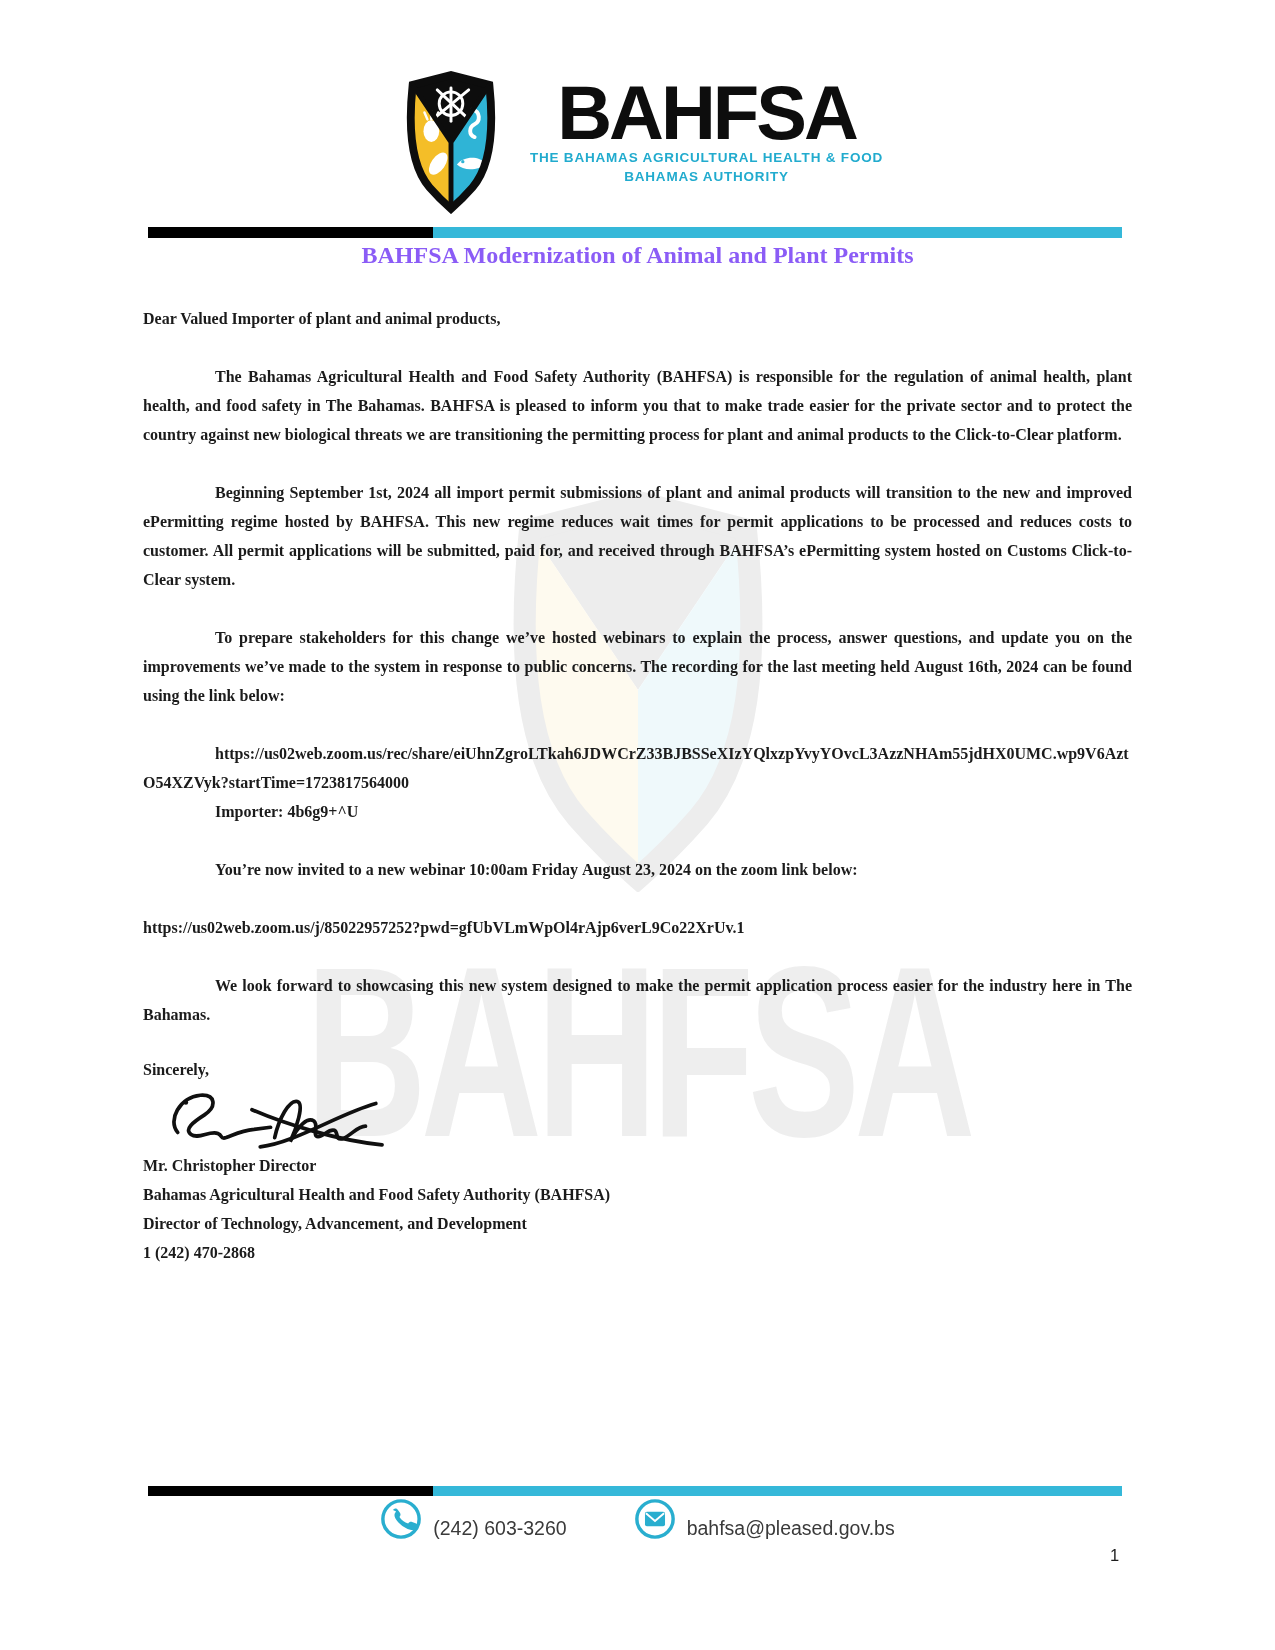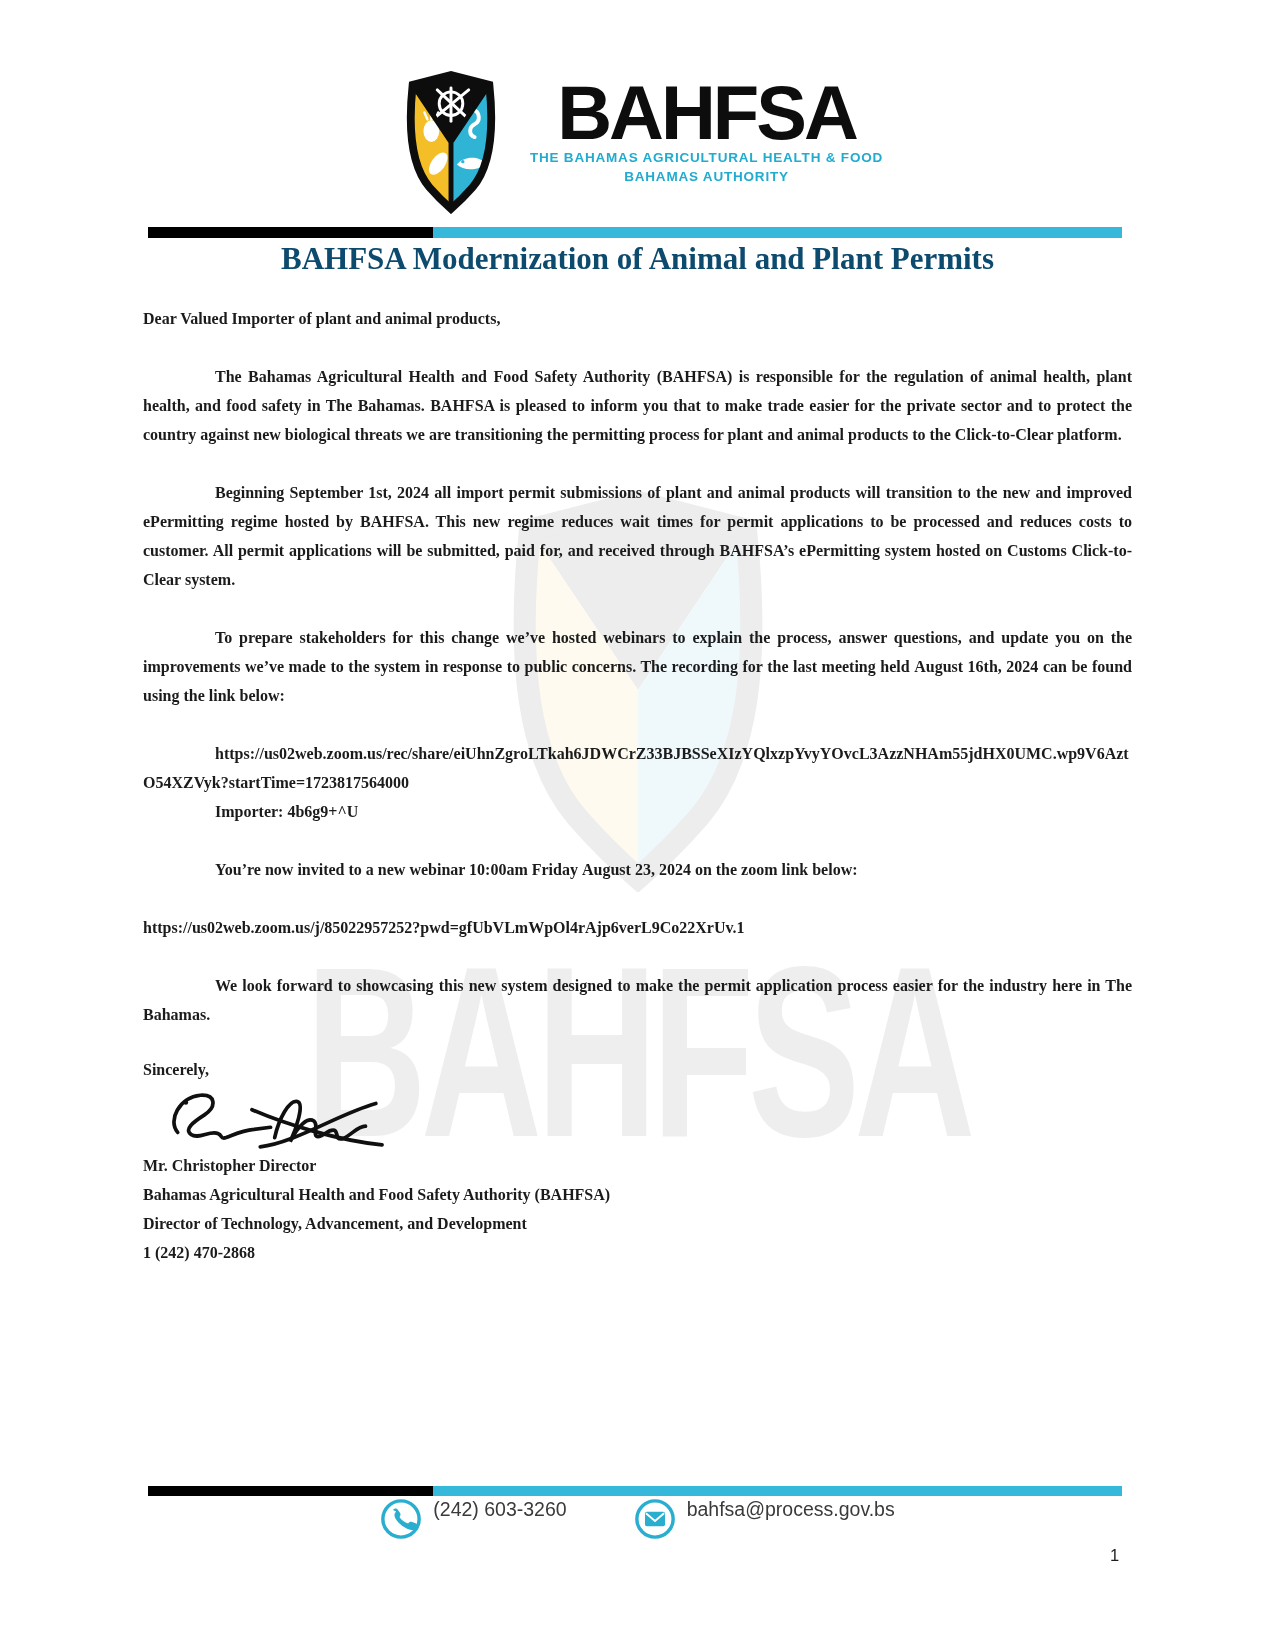--- a/index.html
+++ b/index.html
@@ -37,21 +37,21 @@
   }
   
   .rule { position:absolute; left:148px; width:974px; height:11px; display:flex; }
   .rule-top { top:227px; }
   .rule-bottom { top:1486px; height:10px; }
   .rule .seg-black { width:285px; background:#000; }
   .rule .seg-cyan  { flex:1; background:#35b8d9; }
   
   .title {
     position:absolute; top:240px; left:143px; width:989px;
-    text-align:center; font-size:31px; font-weight:bold; color:#0c4a6e;
+    text-align:center; font-size:24px; font-weight:bold; color:#8b5cf6;
     line-height:1.25;
   }
   
   .body {
     position:absolute; top:304px; left:143px; width:989px;
     font-size:16px; line-height:29px; text-align:justify;font-weight:bold;
   }
   .body p { margin:0 0 29px 0; }
   .ind { text-indent:72px; }
   .url { word-break:break-all; text-align:left; }
@@ -59,21 +59,21 @@
   .tight { margin-bottom:0 !important; }
   .pre-close { margin-bottom:26px !important; }
   .sig { display:block; margin:3px 0 0 16px; }
   .signer-line { margin:0 !important; text-align:left; }
   
   .footer {
     position:absolute; top:1498px; left:0; width:100%;
     display:flex; justify-content:center; align-items:center; gap:13px;
     font-family:"Liberation Sans", sans-serif; font-size:19.5px; color:#3a3a3a;
   }
-  .footer .group { display:flex; align-items:flex-start; gap:11px; }
+  .footer .group { display:flex; align-items:flex-end; gap:11px; }
   .footer .spacer { width:14px; }
   .cicon { width:42px; height:42px; display:block; }
   .page-number {
     position:absolute; top:1546px; left:1110px;
     font-family:"Liberation Sans", sans-serif; font-size:16.5px; color:#1d1d1d;
   }
 </style>
 </head>
 <body>
 
@@ -170,19 +170,19 @@
       <span>(242) 603-3260</span>
     </div>
     <div class="spacer"></div>
     <div class="spacer"></div>
     <div class="group">
       <svg class="cicon" viewBox="0 0 44 44">
         <circle cx="22" cy="22" r="19" fill="#ffffff" stroke="#29aecf" stroke-width="3.6"></circle>
         <rect x="11.5" y="14.5" width="21" height="15" rx="2" fill="#29aecf"></rect>
         <path d="M12.5,16 L22,24 L31.5,16" fill="none" stroke="#ffffff" stroke-width="2"></path>
       </svg>
-      <span>bahfsa@process.gov.bs</span>
+      <span>bahfsa@pleased.gov.bs</span>
     </div>
   </div>
 
   <div class="page-number">1</div>
 
 </div>
 
 </body></html>

